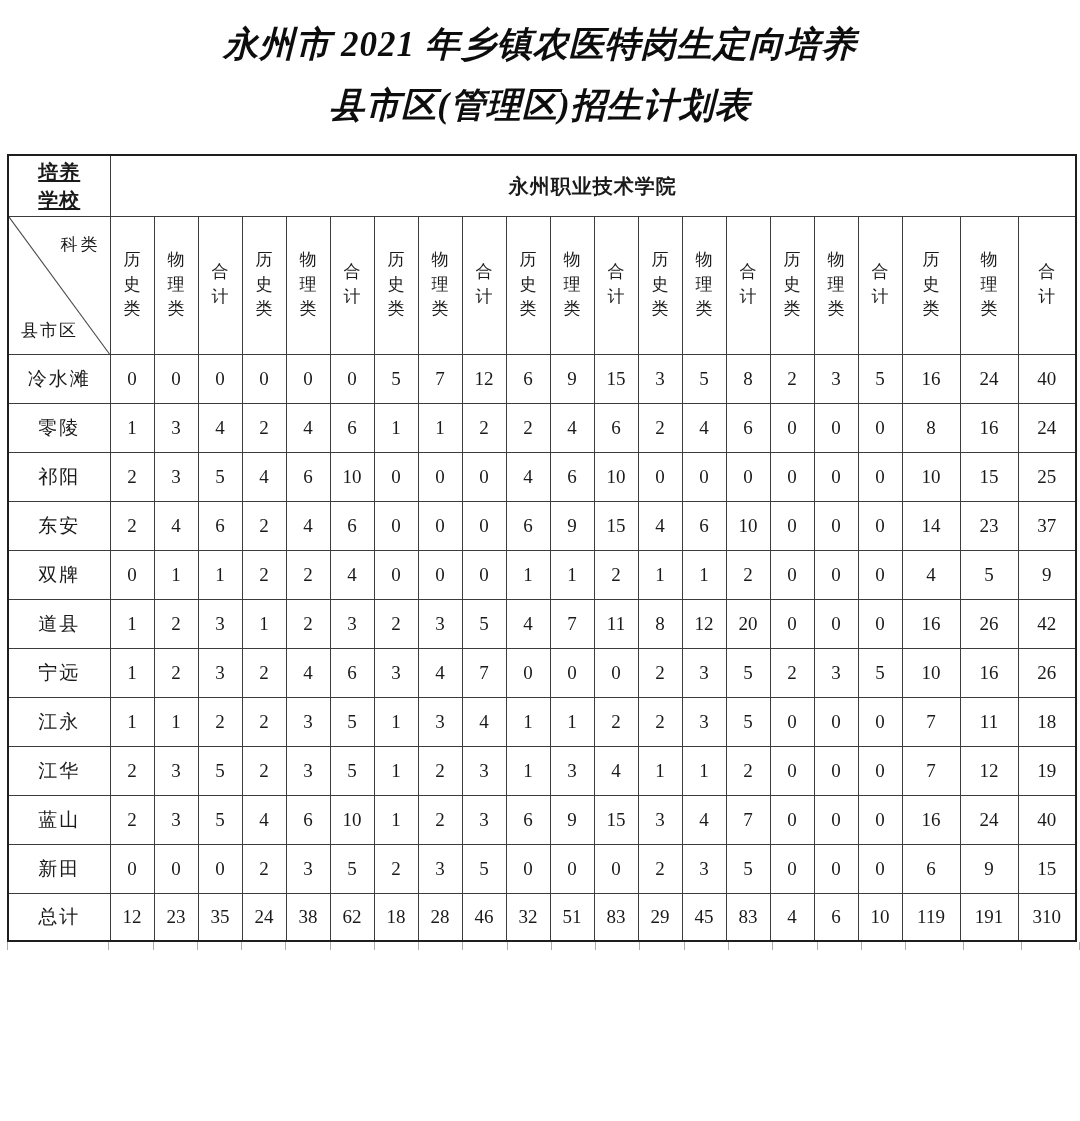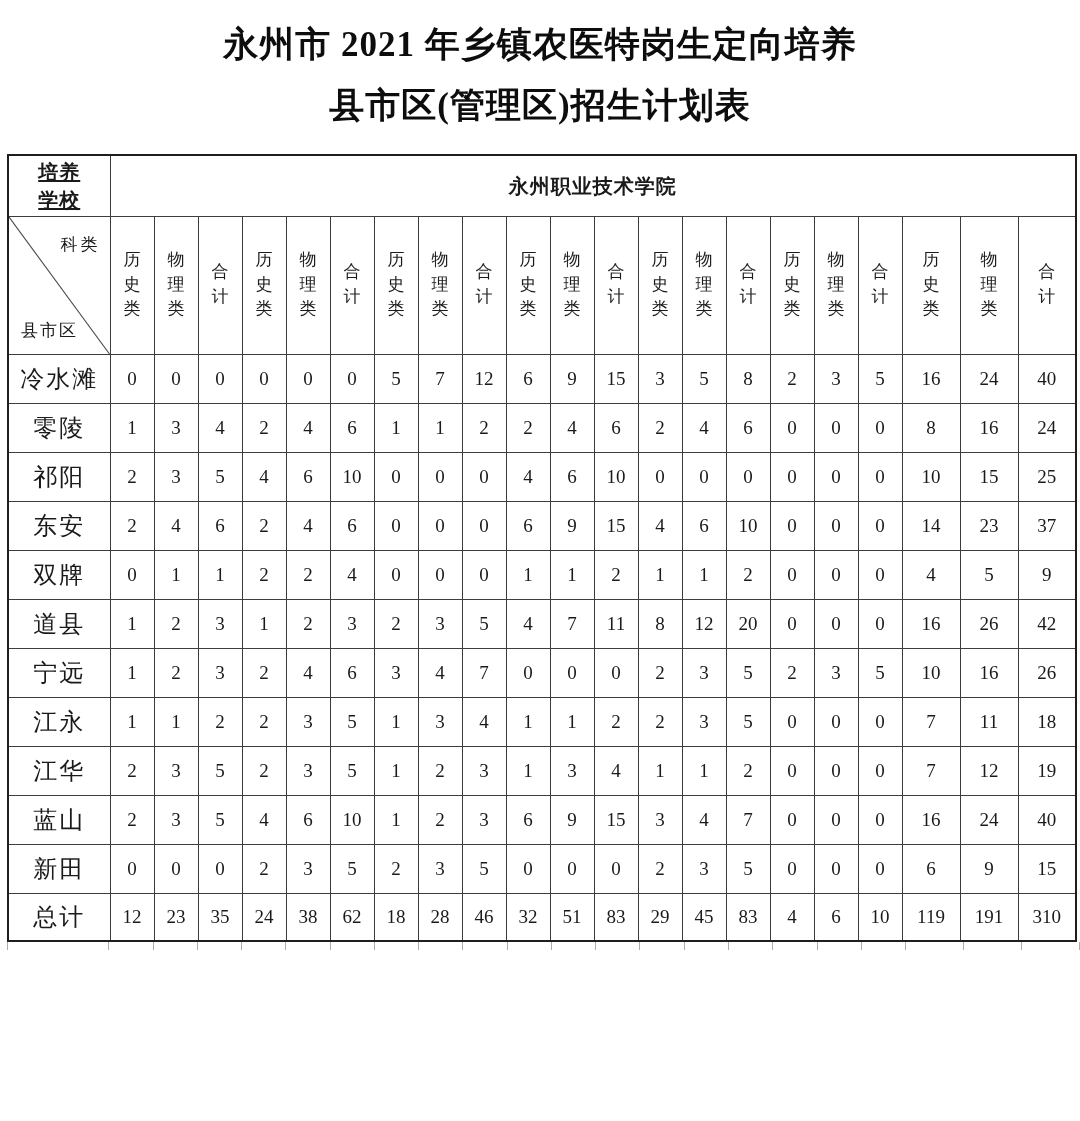--- a/index.html
+++ b/index.html
@@ -12,21 +12,21 @@
   .page { position: relative; width: 1080px; height: 1121px; background: #fff; }
 
   
   .title-block {
     padding-top: 14px;
     text-align: center;
     font-family: "Liberation Serif", "DejaVu Serif", serif;
     font-weight: bold;
     color: #0d0d0d;
   }
-  .title-line { font-size: 35px; line-height: 61px; letter-spacing: 1px; }
+  .title-line { font-size: 35px; line-height: 61px; letter-spacing: 1px; font-style: italic; }
 
   
   table.plan-table {
     border-collapse: collapse;
     table-layout: fixed;
     width: 1066px;
     margin: 18px 0 0 7px;
     border: 2px solid #1e1e1e;
     background: #fff;
   }
@@ -47,21 +47,21 @@
 
   .hdr {
     font-family: "Liberation Sans", "DejaVu Sans", sans-serif;
     font-weight: bold;
     font-size: 20px;
     line-height: 1.4;
     letter-spacing: 1px;
   }
   .multiline { white-space: pre-line; text-decoration: underline; }
   .serif { font-family: "Liberation Serif", "DejaVu Serif", serif; font-weight: normal; }
-  .county { font-size: 24px; letter-spacing: 2px; }
+  .county { font-size: 19px; letter-spacing: 2px; }
   .num { font-size: 19px; }
 
   
   .vcell .vtext {
     display: inline-block;
     font-family: "Liberation Serif", "DejaVu Serif", serif;
     font-size: 17px;
     line-height: 1.45;
     white-space: pre-line;
     font-weight: normal;

